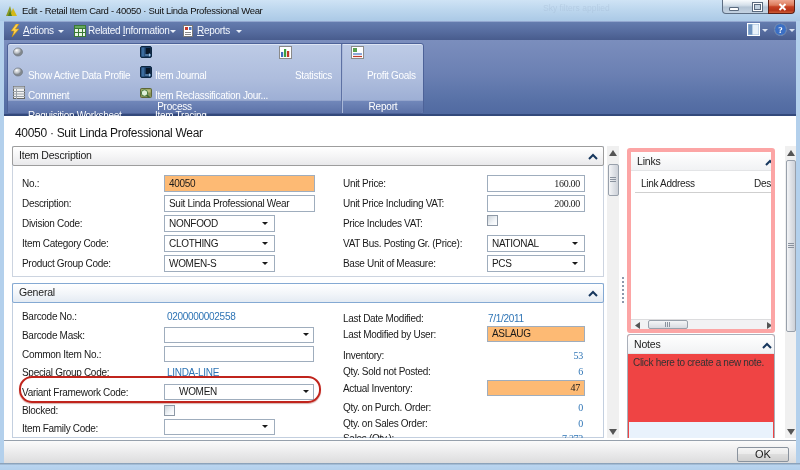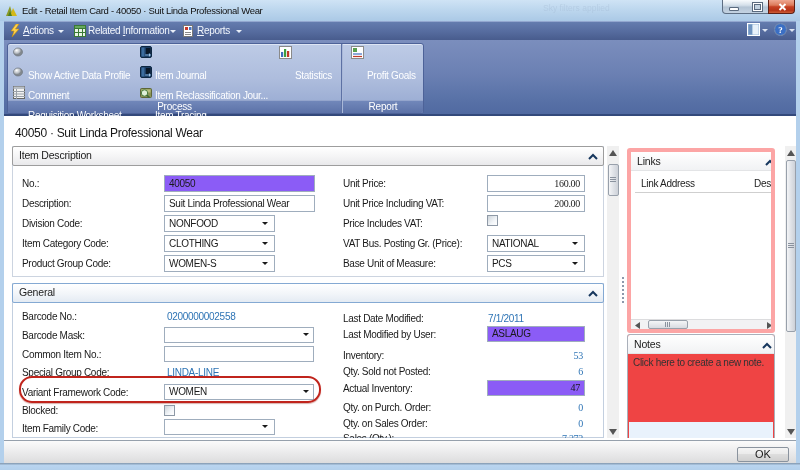--- a/index.html
+++ b/index.html
@@ -2,21 +2,21 @@
 <html><head>
 <meta charset="utf-8">
 <style>
   html,body{margin:0;padding:0;}
   body{width:800px;height:470px;position:relative;overflow:hidden;
        font-family:"Liberation Sans",sans-serif;background:#fff;}
   .abs{position:absolute;}
   .lbl{position:absolute;font-size:10px;letter-spacing:-0.3px;color:#1a1a1a;white-space:nowrap;}
   .box{position:absolute;background:#fff;border:1px solid #9fadbd;box-sizing:border-box;
        font-size:10px;letter-spacing:-0.3px;color:#1a1a1a;white-space:nowrap;overflow:hidden;}
-  .boxg{background:#8b5cf6;}
+  .boxg{background:#fdba74;}
   .dd{position:absolute;width:0;height:0;border-left:3.5px solid transparent;
       border-right:3.5px solid transparent;border-top:3.5px solid #1a1a1a;}
   .cb{position:absolute;width:11px;height:11px;border:1px solid #8e99a6;
       background:linear-gradient(135deg,#cdd4da 0%,#f2f5f8 60%,#ffffff 100%);box-sizing:border-box;}
   .blue{color:#2e74b5;}
   .rt{text-align:right;font-family:Liberation Serif, serif;}
   .chev{position:absolute;width:12px;height:8px;}
   .white{color:#fff;}
   .rlbl{position:absolute;font-size:10px;letter-spacing:-0.3px;color:#fdfeff;white-space:nowrap;margin-top:24px;}
 </style>
@@ -223,21 +223,21 @@
 <div class="lbl" style="left:22px;top:311px;">Barcode No.:</div>
 <div class="lbl blue" style="left:167px;top:311px;">0200000002558</div>
 <div class="lbl" style="left:22px;top:330px;">Barcode Mask:</div>
 <div class="box" style="left:164px;top:327px;width:150px;height:16px;"></div>
 <div class="dd" style="left:303px;top:333px;"></div>
 <div class="lbl" style="left:22px;top:349px;">Common Item No.:</div>
 <div class="box" style="left:164px;top:346px;width:150px;height:16px;"></div>
 <div class="lbl" style="left:22px;top:367px;">Special Group Code:</div>
 <div class="lbl blue" style="left:167px;top:367px;">LINDA-LINE</div>
 <div class="lbl" style="left:22px;top:387px;">Variant Framework Code:</div>
-<div class="box" style="left:164px;top:384px;width:150px;height:16px;line-height:14px;padding-left:4px;">WOMEN</div>
+<div class="box" style="left:164px;top:384px;width:150px;height:16px;line-height:14px;padding-left:14px;">WOMEN</div>
 <div class="dd" style="left:303px;top:390px;"></div>
 <div class="lbl" style="left:22px;top:405px;">Blocked:</div>
 <div class="cb" style="left:164px;top:405px;"></div>
 <div class="lbl" style="left:22px;top:423px;">Item Family Code:</div>
 <div class="box" style="left:164px;top:419px;width:111px;height:16px;"></div>
 <div class="dd" style="left:262px;top:425px;"></div>
 
 <div class="abs" style="left:19px;top:376px;width:302px;height:27px;border:2.5px solid #c0241c;border-radius:13px;box-sizing:border-box;
      box-shadow:0 1px 1px rgba(150,30,20,.35);"></div>
 

